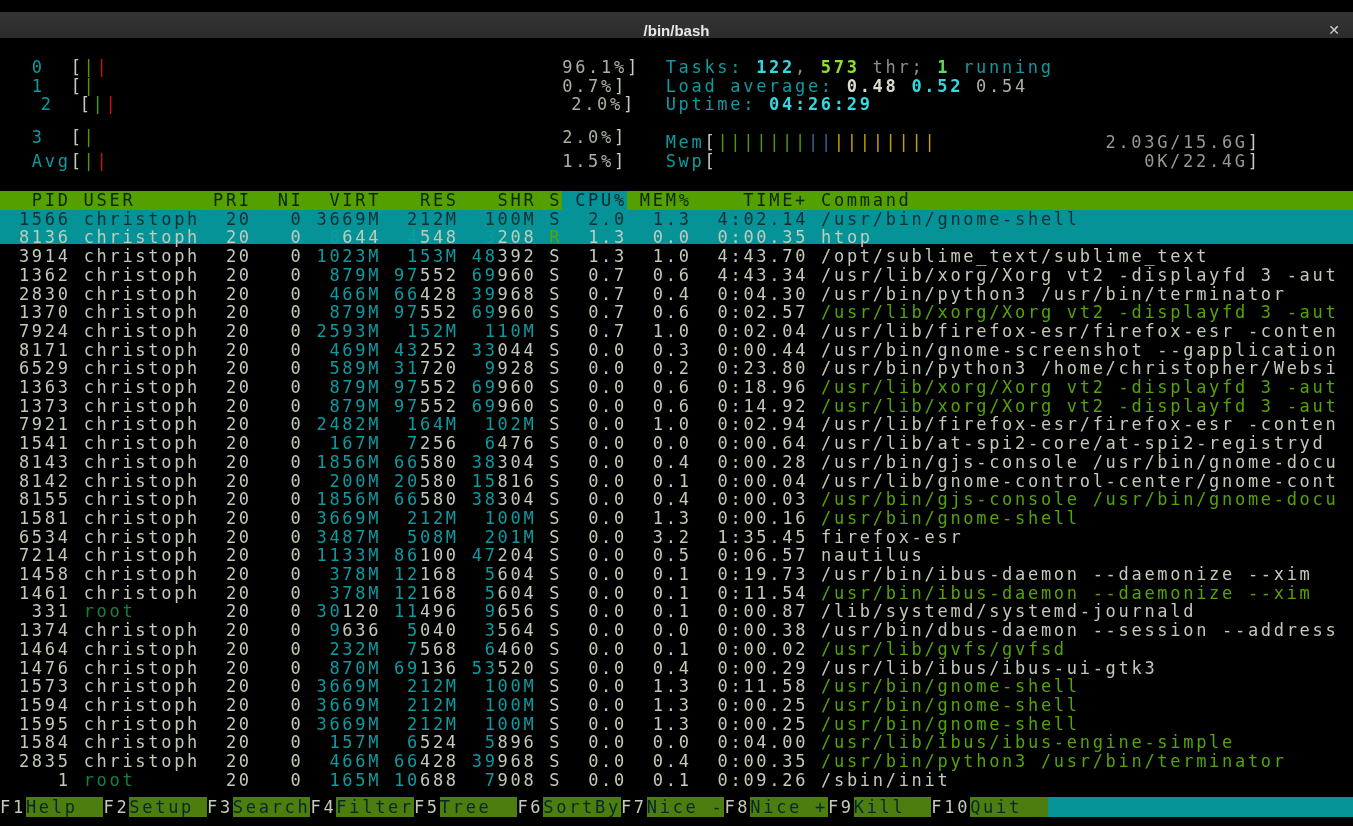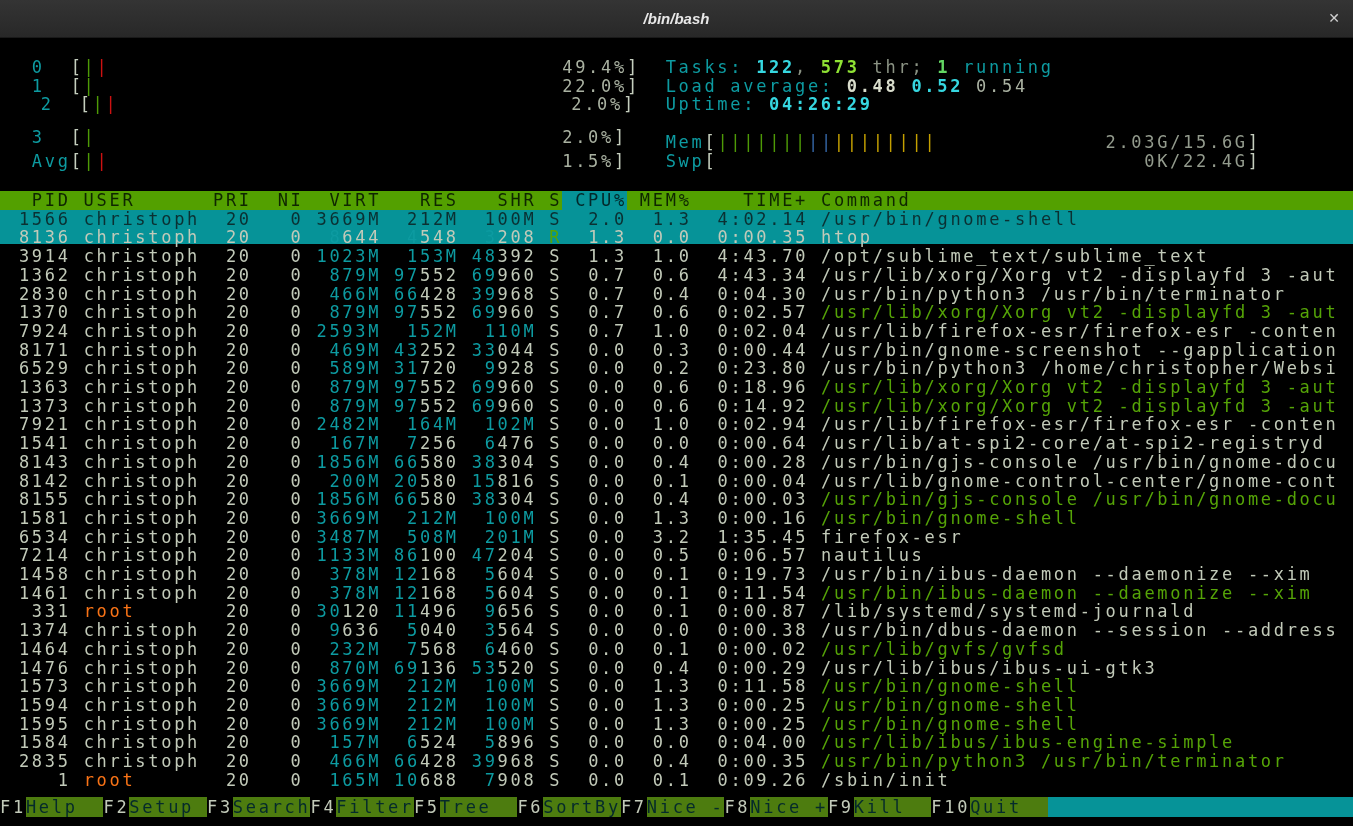--- a/index.html
+++ b/index.html
@@ -1,37 +1,37 @@
 <!DOCTYPE html>
 <html><head>
 <meta charset="utf-8">
 <style>
   html,body{margin:0;padding:0;background:#111;}
   #window{position:relative;width:1353px;height:826px;background:#000;overflow:hidden;font-family:"DejaVu Sans Mono",monospace;}
   
-  #titlebar{position:absolute;top:0;left:0;width:100%;height:37px;
-    background:linear-gradient(#343434,#282828);border-bottom:1px solid #1a1a1a;font-style:italic;}
+  #titlebar{position:absolute;top:12px;left:0;width:100%;height:37px;
+    background:linear-gradient(#343434,#282828);border-bottom:1px solid #1a1a1a;}
   #title-text{position:absolute;top:0;left:0;right:0;height:37px;line-height:37px;text-align:center;
     color:#e8e8e8;font-family:"Liberation Sans",sans-serif;font-size:15px;font-weight:bold;letter-spacing:0;}
   #close-btn{position:absolute;top:0;right:6px;width:26px;height:37px;line-height:37px;text-align:center;
     color:#cfcfcf;font-family:"DejaVu Sans",sans-serif;font-size:14px;cursor:pointer;}
   
   #terminal{position:absolute;top:38px;left:0;right:0;bottom:0;background:#000;overflow:hidden;}
   .term-line{position:absolute;white-space:pre;font-size:17px;line-height:18.7px;height:18.7px;letter-spacing:2.7px;}
   .row{position:absolute;left:0;width:100%;white-space:pre;font-size:17px;line-height:18.7px;height:34px;
     letter-spacing:2.7px;padding-left:6px;box-sizing:border-box;overflow:hidden;}
   .row.hdr{background:#53a000;}
   .row.hdr span{color:#11260  0;}
   .row.hdr span{color:#0f2600;}
   .row.hdr span.sort{background:#069398;color:#03282a;}
   .row.sel{background:#069398;}
   .row.sel span{color:#0b3032 !important;}
   
   .c-fg{color:#c2cab9}
-  .c-dim{color:#f97316}
+  .c-dim{color:#15803d}
   .c-cyan{color:#0d9ba1}
   .c-green{color:#55a407}
   .c-bracket{color:#c5cebe}
   .c-mval{color:#a9b1a1}
   .c-mval2{color:#939b8d}
   .s-label{color:#0d9ba1}
   .s-bbc{color:#36d7e0;font-weight:bold}
   .s-shadow{color:#8b9384}
   .s-lime{color:#8fe234;font-weight:bold}
   .s-green{color:#63d663;font-weight:bold}
@@ -49,22 +49,22 @@
 </head>
 <body>
 
 <div id="window">
   <div id="titlebar">
     <div id="title-text">/bin/bash</div>
     <div id="close-btn">✕</div>
   </div>
   <div id="terminal">
     <div id="meters">
-        <div class="term-line" style="left: 31.868px; top: 20px;"><span class="s-label">0  </span><span class="c-bracket">[</span><span class="b-green">|</span><span class="b-red">|</span><span class="c-fg">                                   </span><span class="c-mval">49.4%</span><span class="c-bracket">]</span></div>
-        <div class="term-line" style="left: 31.868px; top: 38.7px;"><span class="s-label">1  </span><span class="c-bracket">[</span><span class="b-green">|</span><span class="c-fg">                                    </span><span class="c-mval">22.0%</span><span class="c-bracket">]</span></div>
+        <div class="term-line" style="left: 31.868px; top: 20px;"><span class="s-label">0  </span><span class="c-bracket">[</span><span class="b-green">|</span><span class="b-red">|</span><span class="c-fg">                                   </span><span class="c-mval">96.1%</span><span class="c-bracket">]</span></div>
+        <div class="term-line" style="left: 31.868px; top: 38.7px;"><span class="s-label">1  </span><span class="c-bracket">[</span><span class="b-green">|</span><span class="c-fg">                                    </span><span class="c-mval">0.7%</span><span class="c-bracket">]</span></div>
         <div class="term-line" style="left: 31.868px; top: 57.4px; margin-left: 9px;"><span class="s-label">2  </span><span class="c-bracket">[</span><span class="b-green">|</span><span class="b-red">|</span><span class="c-fg">                                   </span><span class="c-mval">2.0%</span><span class="c-bracket">]</span></div>
         <div class="term-line" style="left: 31.868px; top: 90px; text-align: center;"><span class="s-label">3  </span><span class="c-bracket">[</span><span class="b-green">|</span><span class="c-fg">                                    </span><span class="c-mval">2.0%</span><span class="c-bracket">]</span></div>
         <div class="term-line" style="left: 31.868px; top: 113.5px;"><span class="s-label">Avg</span><span class="c-bracket">[</span><span class="b-green">|</span><span class="b-red">|</span><span class="c-fg">                                   </span><span class="c-mval">1.5%</span><span class="c-bracket">]</span></div>
         <div class="term-line" style="left: 665.634px; top: 94.8px;"><span class="s-label">Mem</span><span class="c-bracket">[</span><span class="b-green">|</span><span class="b-green">|</span><span class="b-green">|</span><span class="b-green">|</span><span class="b-green">|</span><span class="b-green">|</span><span class="b-green">|</span><span class="b-blue">|</span><span class="b-blue">|</span><span class="b-yellow">|</span><span class="b-yellow">|</span><span class="b-yellow">|</span><span class="b-yellow">|</span><span class="b-yellow">|</span><span class="b-yellow">|</span><span class="b-yellow">|</span><span class="b-yellow">|</span><span class="c-fg">             </span><span class="c-mval2">2.03G/15.6G</span><span class="c-bracket">]</span></div>
         <div class="term-line" style="left: 665.634px; top: 113.5px;"><span class="s-label">Swp</span><span class="c-bracket">[</span><span class="c-fg">                                 </span><span class="c-mval2">0K/22.4G</span><span class="c-bracket">]</span></div>
         <div class="term-line" style="left: 665.634px; top: 20px;"><span class="s-label">Tasks: </span><span class="s-bbc">122</span><span class="s-shadow">, </span><span class="s-lime">573</span><span class="s-shadow"> thr; </span><span class="s-green">1</span><span class="s-label"> running</span></div>
         <div class="term-line" style="left: 665.634px; top: 38.7px;"><span class="s-label">Load average: </span><span class="s-bw">0.48 </span><span class="s-bbc">0.52 </span><span class="s-dim">0.54</span></div>
         <div class="term-line" style="left: 665.634px; top: 57.4px; text-align: right;"><span class="s-label">Uptime: </span><span class="s-bbc">04:26:29</span></div>
       </div>
     <div id="proc-table">

